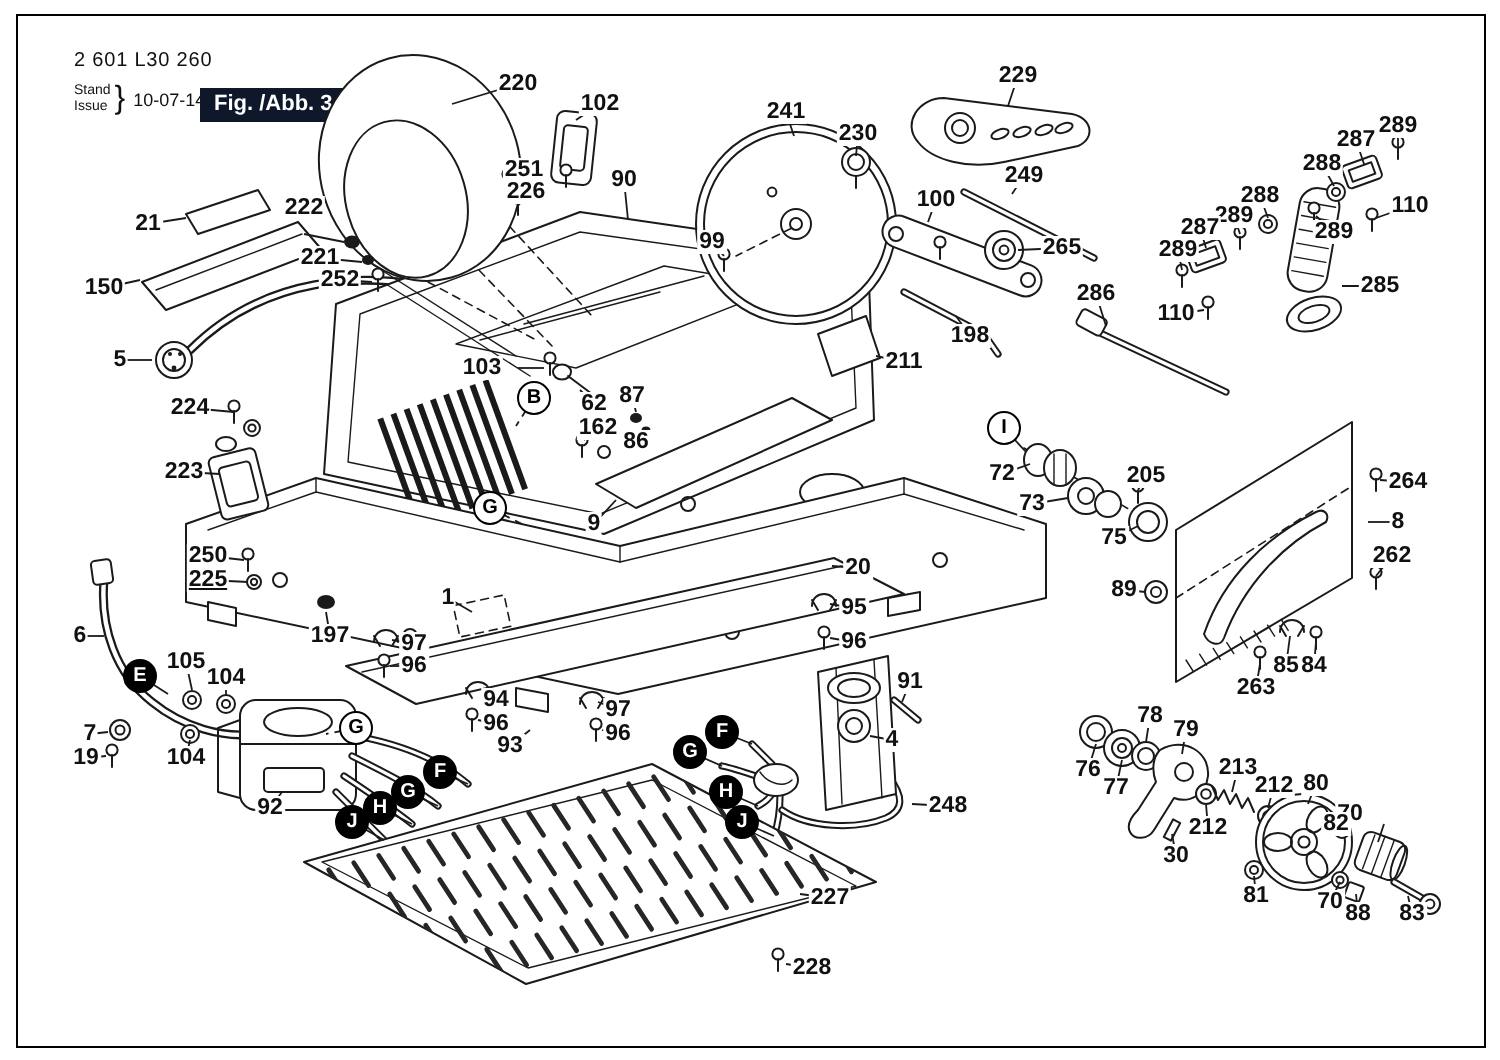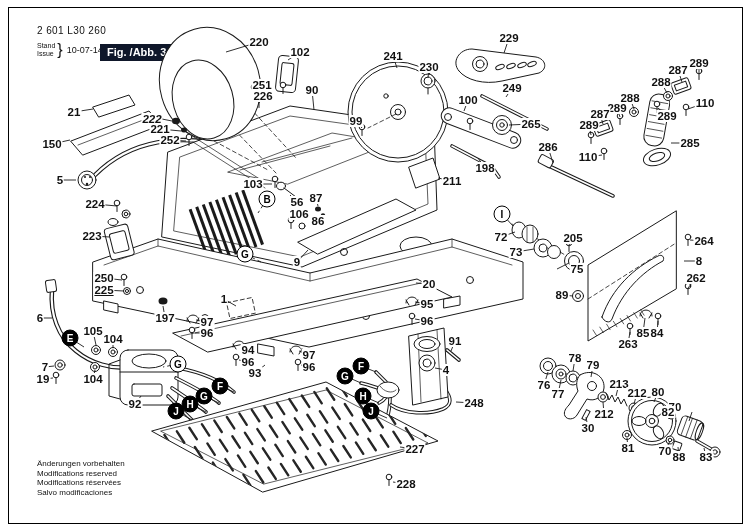--- a/index.html
+++ b/index.html
@@ -606,34 +606,34 @@
         <line x1="371" y1="411" x2="387" y2="418" class="leader"></line>
       </g>
   </svg>
 
   <div id="labels">
       <div class="callout" style="left: 259px; top: 42px;">220</div>
       <div class="callout" style="left: 300px; top: 52px;">102</div>
       <div class="callout" style="left: 262px; top: 85px;">251</div>
       <div class="callout" style="left: 263px; top: 96px;">226</div>
       <div class="callout" style="left: 312px; top: 90px;">90</div>
-      <div class="callout" style="left: 152px; top: 119px; font-style: italic;">222</div>
+      <div class="callout" style="left: 152px; top: 104px;">222</div>
       <div class="callout" style="left: 160px; top: 129px;">221</div>
       <div class="callout" style="left: 170px; top: 140px;">252</div>
       <div class="callout" style="left: 74px; top: 112px;">21</div>
       <div class="callout" style="left: 52px; top: 144px;">150</div>
       <div class="callout" style="left: 60px; top: 180px;">5</div>
       <div class="callout" style="left: 95px; top: 204px;">224</div>
       <div class="callout" style="left: 92px; top: 236px;">223</div>
       <div class="callout" style="left: 104px; top: 278px;">250</div>
       <div class="callout" style="left: 104px; top: 290px; text-decoration: underline;">225</div>
-      <div class="callout" style="left: 253px; top: 184px;">103</div>
-      <div class="callout" style="left: 297px; top: 202px;">56</div>
+      <div class="callout" style="left: 241px; top: 184px;">103</div>
+      <div class="callout" style="left: 297px; top: 202px;">62</div>
       <div class="callout" style="left: 316px; top: 198px;">87</div>
-      <div class="callout" style="left: 299px; top: 214px;">106</div>
+      <div class="callout" style="left: 299px; top: 214px;">162</div>
       <div class="callout" style="left: 318px; top: 221px;">86</div>
       <div class="callout" style="left: 297px; top: 262px;">9</div>
       <div class="callout" style="left: 356px; top: 121px;">99</div>
       <div class="callout" style="left: 393px; top: 56px;">241</div>
       <div class="callout" style="left: 429px; top: 67px;">230</div>
       <div class="callout" style="left: 509px; top: 38px;">229</div>
       <div class="callout" style="left: 512px; top: 88px;">249</div>
       <div class="callout" style="left: 468px; top: 100px;">100</div>
       <div class="callout" style="left: 531px; top: 124px;">265</div>
       <div class="callout" style="left: 485px; top: 168px;">198</div>
@@ -646,21 +646,21 @@
       <div class="callout" style="left: 617px; top: 108px;">289</div>
       <div class="callout" style="left: 600px; top: 114px;">287</div>
       <div class="callout" style="left: 589px; top: 125px;">289</div>
       <div class="callout" style="left: 667px; top: 116px;">289</div>
       <div class="callout" style="left: 705px; top: 103px;">110</div>
       <div class="callout" style="left: 588px; top: 157px;">110</div>
       <div class="callout" style="left: 690px; top: 143px;">285</div>
       <div class="callout" style="left: 501px; top: 237px;">72</div>
       <div class="callout" style="left: 516px; top: 252px;">73</div>
       <div class="callout" style="left: 573px; top: 238px;">205</div>
-      <div class="callout" style="left: 577px; top: 269px; text-align: center;">75</div>
+      <div class="callout" style="left: 557px; top: 269px; text-align: center;">75</div>
       <div class="callout" style="left: 704px; top: 241px;">264</div>
       <div class="callout" style="left: 699px; top: 261px;">8</div>
       <div class="callout" style="left: 696px; top: 278px;">262</div>
       <div class="callout" style="left: 562px; top: 295px;">89</div>
       <div class="callout" style="left: 628px; top: 344px;">263</div>
       <div class="callout" style="left: 643px; top: 333px;">85</div>
       <div class="callout" style="left: 657px; top: 333px;">84</div>
       <div class="callout" style="left: 544px; top: 385px;">76</div>
       <div class="callout" style="left: 558px; top: 394px;">77</div>
       <div class="callout" style="left: 575px; top: 358px;">78</div>
@@ -708,19 +708,13 @@
       <div class="reflet solid" style="left: 220px; top: 386px;">F</div>
       <div class="reflet solid" style="left: 204px; top: 396px;">G</div>
       <div class="reflet solid" style="left: 190px; top: 404px;">H</div>
       <div class="reflet solid" style="left: 176px; top: 411px;">J</div>
       <div class="reflet solid" style="left: 361px; top: 366px;">F</div>
       <div class="reflet solid" style="left: 345px; top: 376px;">G</div>
       <div class="reflet solid" style="left: 363px; top: 396px;">H</div>
       <div class="reflet solid" style="left: 371px; top: 411px;">J</div>
     </div>
 
-  <div class="footer">
-    <div>Änderungen vorbehalten</div>
-    <div>Modifications reserved</div>
-    <div>Modifications réservées</div>
-    <div>Salvo modificaciones</div>
-  </div>
 </div>
 
 </body></html>

